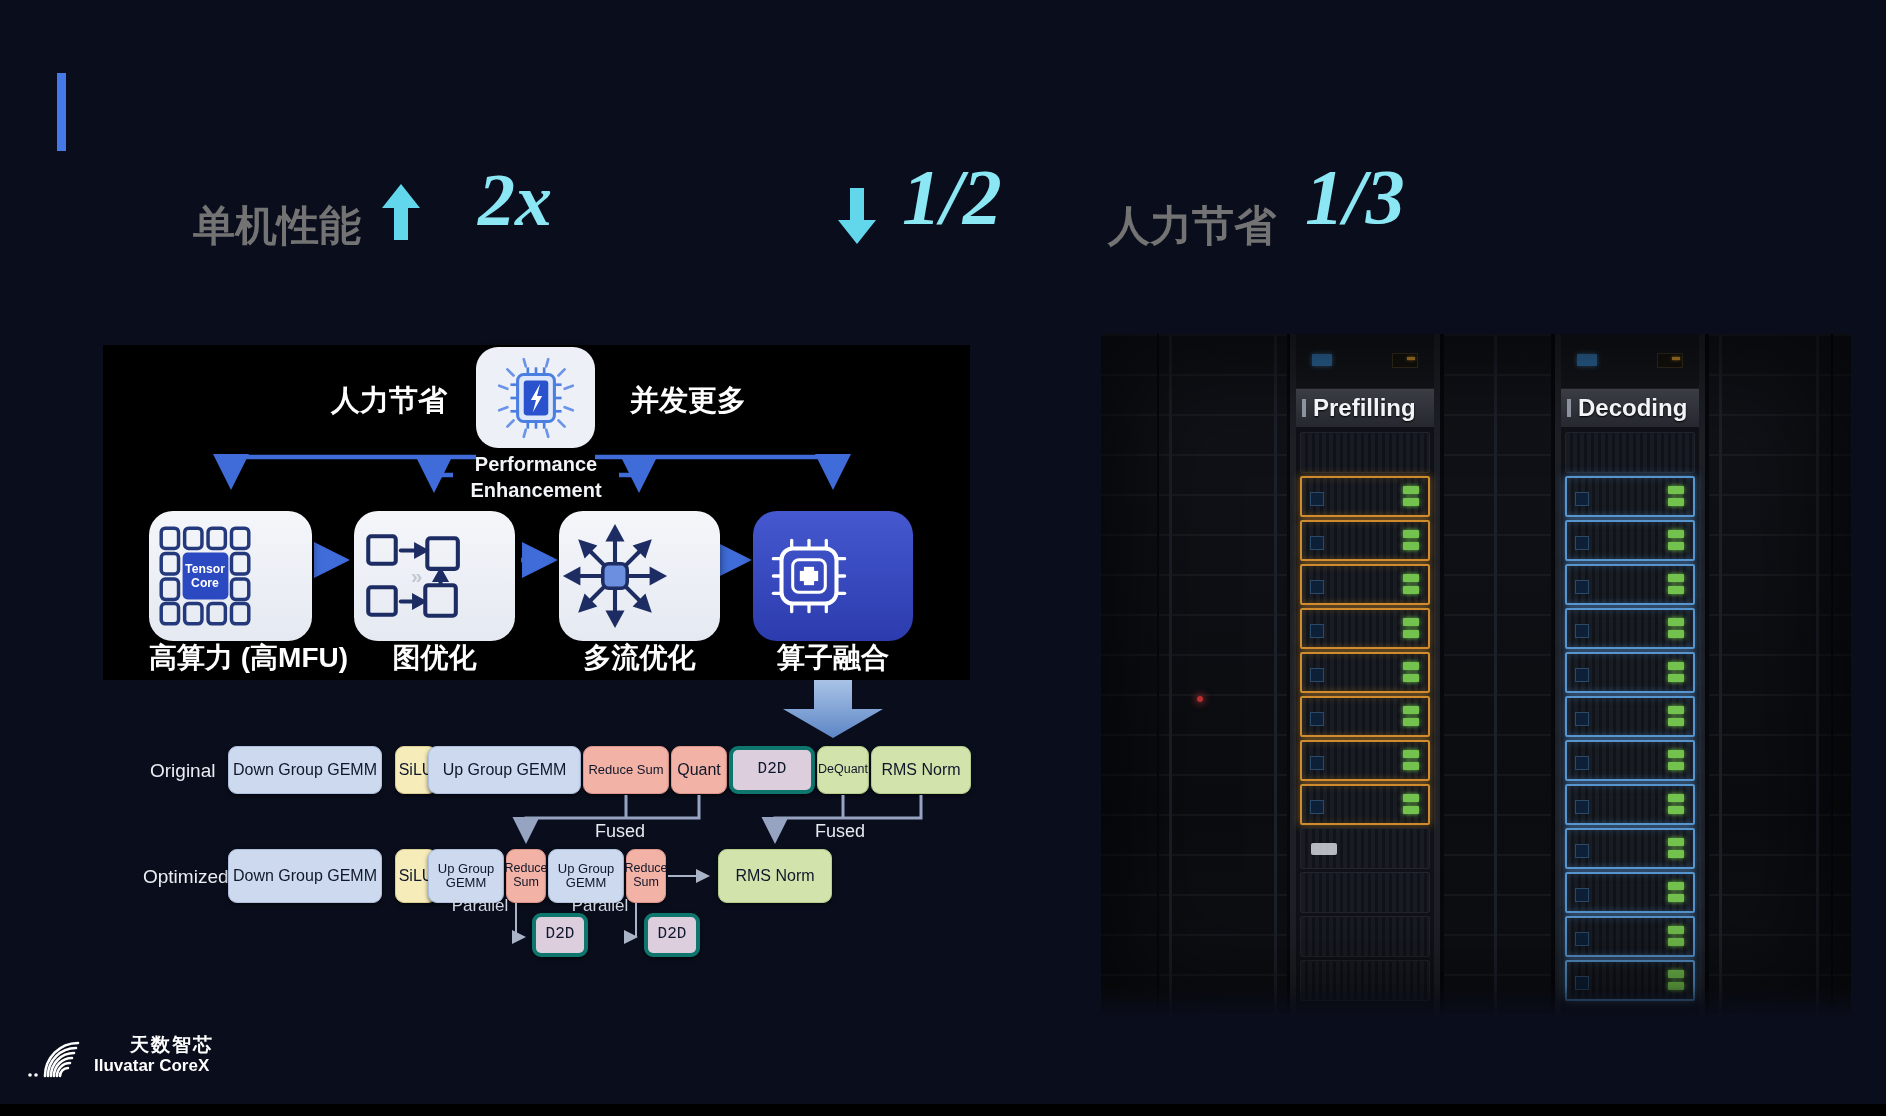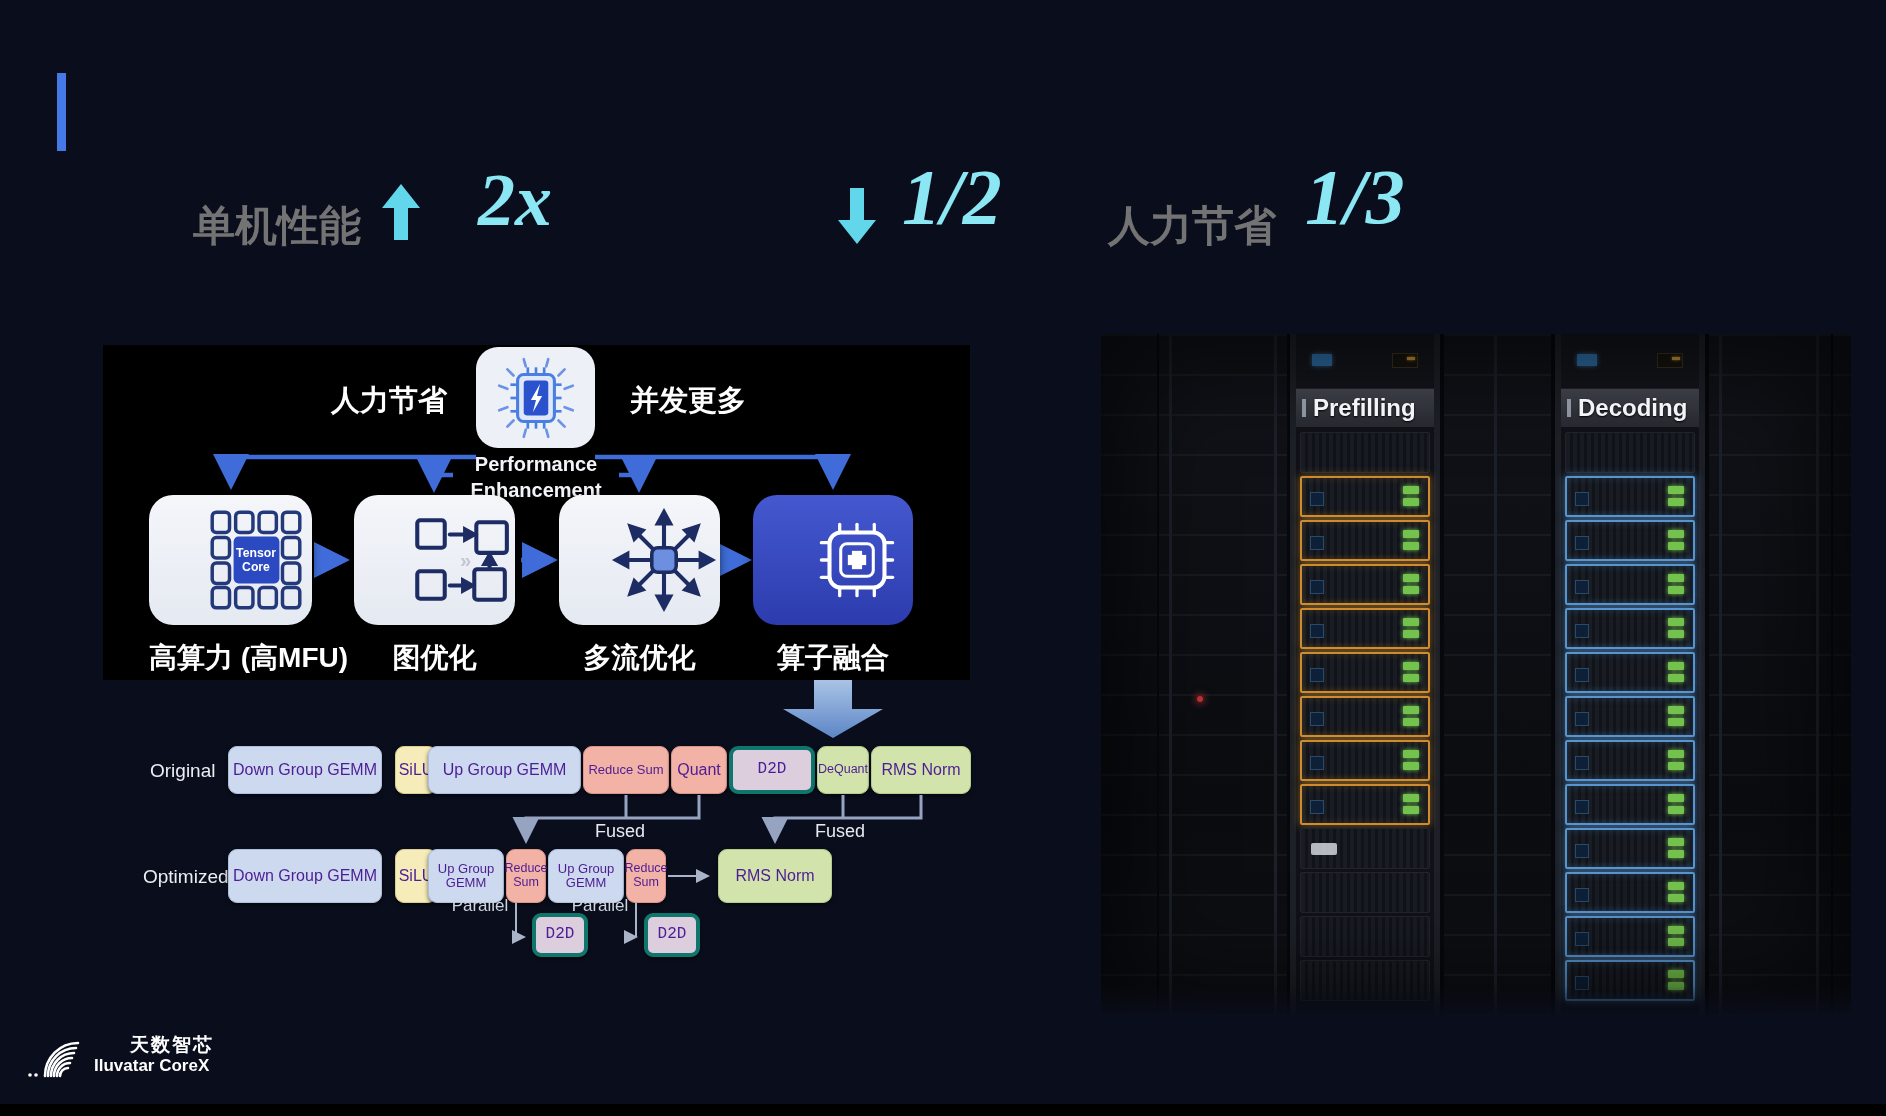--- a/index.html
+++ b/index.html
@@ -17,37 +17,37 @@
   .stat-arrow{position:absolute;}
   
   .diagram-panel{position:absolute;left:103px;top:345px;width:867px;height:335px;background:#000;}
   .caption{position:absolute;top:36px;font-size:29px;font-weight:700;color:#fff;white-space:nowrap;}
   .caption.left{left:228px;}
   .caption.right{left:527px;}
   .center-icon-box{position:absolute;left:373px;top:2px;width:119px;height:101px;background:#edf0f6;
                    border-radius:22px;box-shadow:0 3px 10px rgba(0,0,0,.6);display:flex;align-items:center;justify-content:center;}
   .perf-label{position:absolute;left:352px;top:106px;width:162px;text-align:center;
               font-size:20px;font-weight:600;color:#f2f4f8;line-height:1.3;}
-  .node{position:absolute;top:150px;height:130px;border-radius:24px;display:flex;align-items:center;justify-content:flex-end;
+  .node{position:absolute;top:166px;height:130px;border-radius:24px;display:flex;align-items:center;justify-content:flex-start;
         background:linear-gradient(180deg,#f4f6fa,#e5e9f1);box-shadow:0 3px 8px rgba(0,0,0,.55);}
   .node.blue{background:linear-gradient(180deg,#4558cf,#2c3cae);}
   .node1{left:46px;width:163px;} .node2{left:251px;width:161px;}
   .node3{left:456px;width:161px;} .node4{left:650px;width:160px;}
   .node-label{position:absolute;top:294px;text-align:center;font-size:28px;font-weight:700;color:#fff;white-space:nowrap;}
   .nl1{left:46px;width:163px;} .nl2{left:251px;width:161px;}
   .nl3{left:456px;width:161px;} .nl4{left:650px;width:160px;}
   .panel-connectors{position:absolute;left:0;top:0;pointer-events:none;}
   
   .big-arrow{position:absolute;left:783px;top:680px;width:100px;height:58px;
              background:linear-gradient(180deg,#a9c3e6,#5d86c6);
              clip-path:polygon(31% 0,69% 0,69% 50%,100% 50%,50% 100%,0 50%,31% 50%);}
   
   .row-label{position:absolute;font-size:19px;color:#eceef4;white-space:nowrap;}
   .stage{position:absolute;display:flex;align-items:center;justify-content:center;text-align:center;
-         border-radius:9px;font-size:16px;line-height:1.1;color:#4c1d95;font-weight:500;
+         border-radius:9px;font-size:16px;line-height:1.1;color:#0f172a;font-weight:500;
          box-shadow:0 2px 4px rgba(0,0,0,.55);padding:2px;box-sizing:border-box;}
   .st-gemm{background:#cdd9ee;border:1px solid #aebfdd;}
   .st-act{background:#f6ecba;border:1px solid #d9cd94;margin-left:11px;}
   .st-red{background:#f2b2a6;border:1px solid #dd958a;}
   .st-d2d{background:#ddcede;border:4px solid #0f766e;font-family:Liberation Mono, monospace;}
   .st-grn{background:#d2e3ac;border:1px solid #b4cb8c;}
   .small-txt{font-size:13px;}
   .tiny-txt{font-size:12.5px;}
   .fused-label,.parallel-label{position:absolute;text-align:center;font-size:18px;color:#e8ebf2;}
   .parallel-label{font-size:17px;color:#cfd5e0;}

